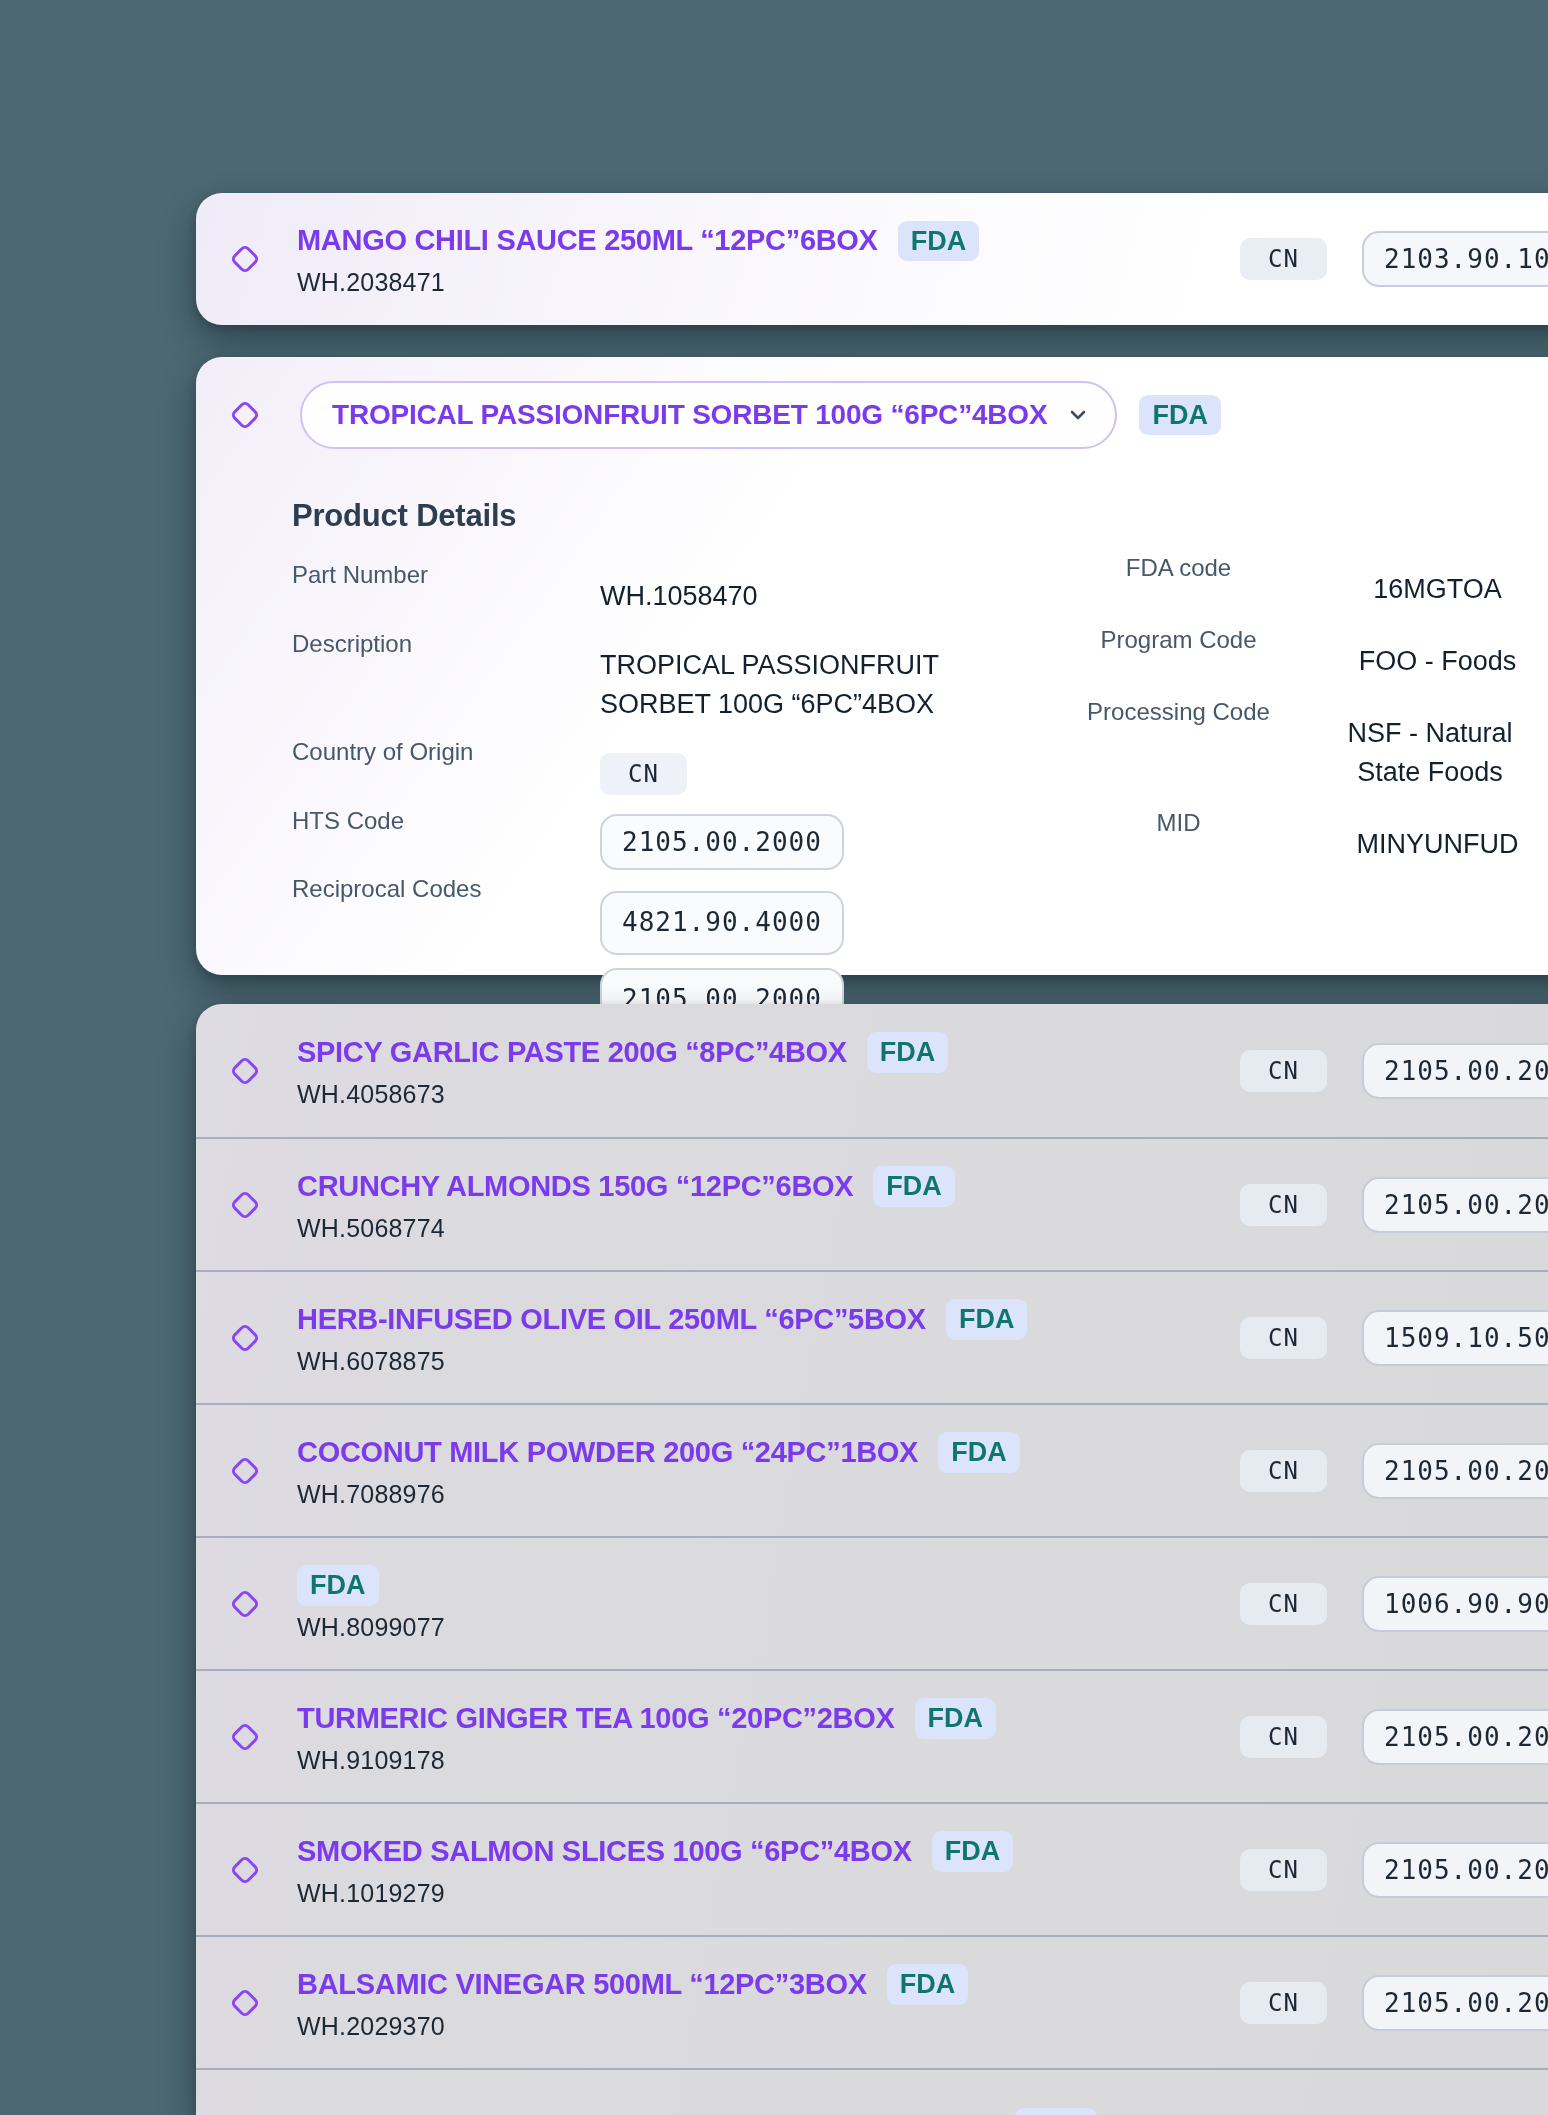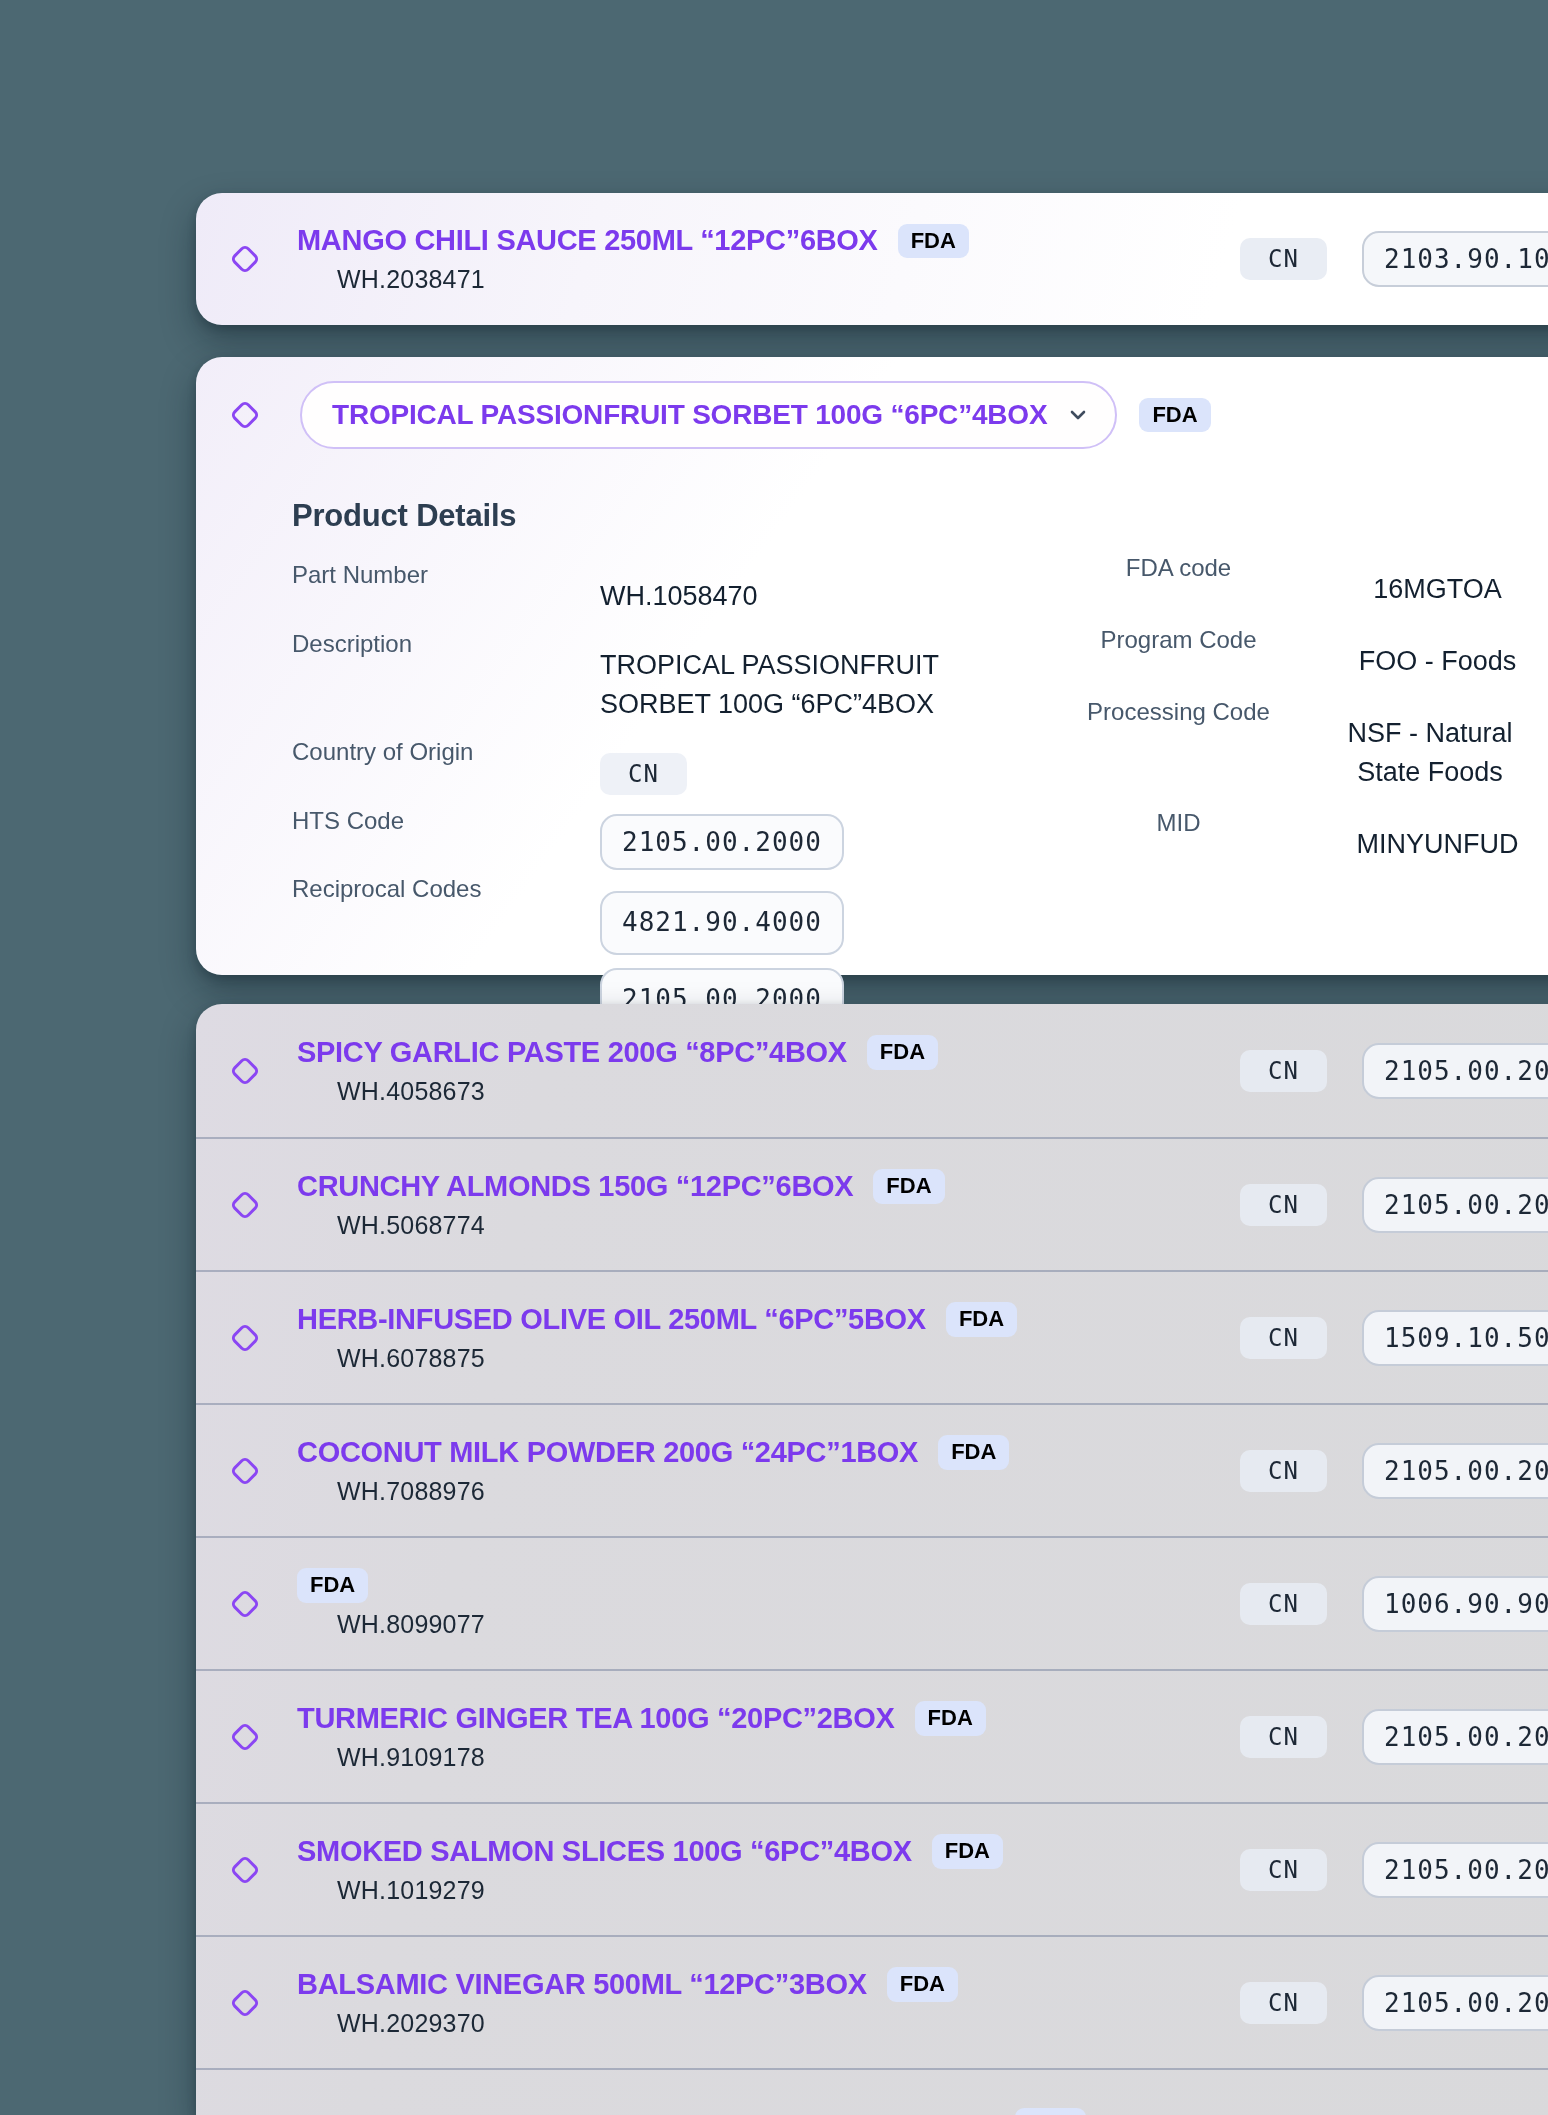--- a/index.html
+++ b/index.html
@@ -37,25 +37,25 @@
     position: absolute; inset: 4px; display: block;
     border: 3px solid #8b46f3; border-radius: 6px;
     transform: rotate(45deg);
   }
   .row-text { display: flex; flex-direction: column; gap: 7px; }
   .title-line { display: flex; align-items: center; gap: 20px; }
   .row-title {
     font-size: 29px; font-weight: bold; color: #7c3aed; letter-spacing: -0.3px;
     white-space: nowrap;
   }
-  .row-sub { font-size: 25px; color: #1c2836; letter-spacing: 0.2px; margin-left: 40px; }
+  .row-sub { font-size: 25px; color: #1c2836; letter-spacing: 0.2px; }
 
   .fda-badge {
-    background: #dbe4fb; color: #000000;
-    font-size: 22px; font-weight: bold;
+    background: #dbe4fb; color: #0f766e;
+    font-size: 27px; font-weight: bold;
     padding: 4px 13px; border-radius: 9px; line-height: 1.2;
     white-space: nowrap;
   }
 
   .mono { font-family: "DejaVu Sans Mono", monospace; }
 
   .cn-chip {
     background: #e9edf4; color: #1d2836;
     font-size: 24px; letter-spacing: 1px;
     padding: 7px 28px; border-radius: 10px;

